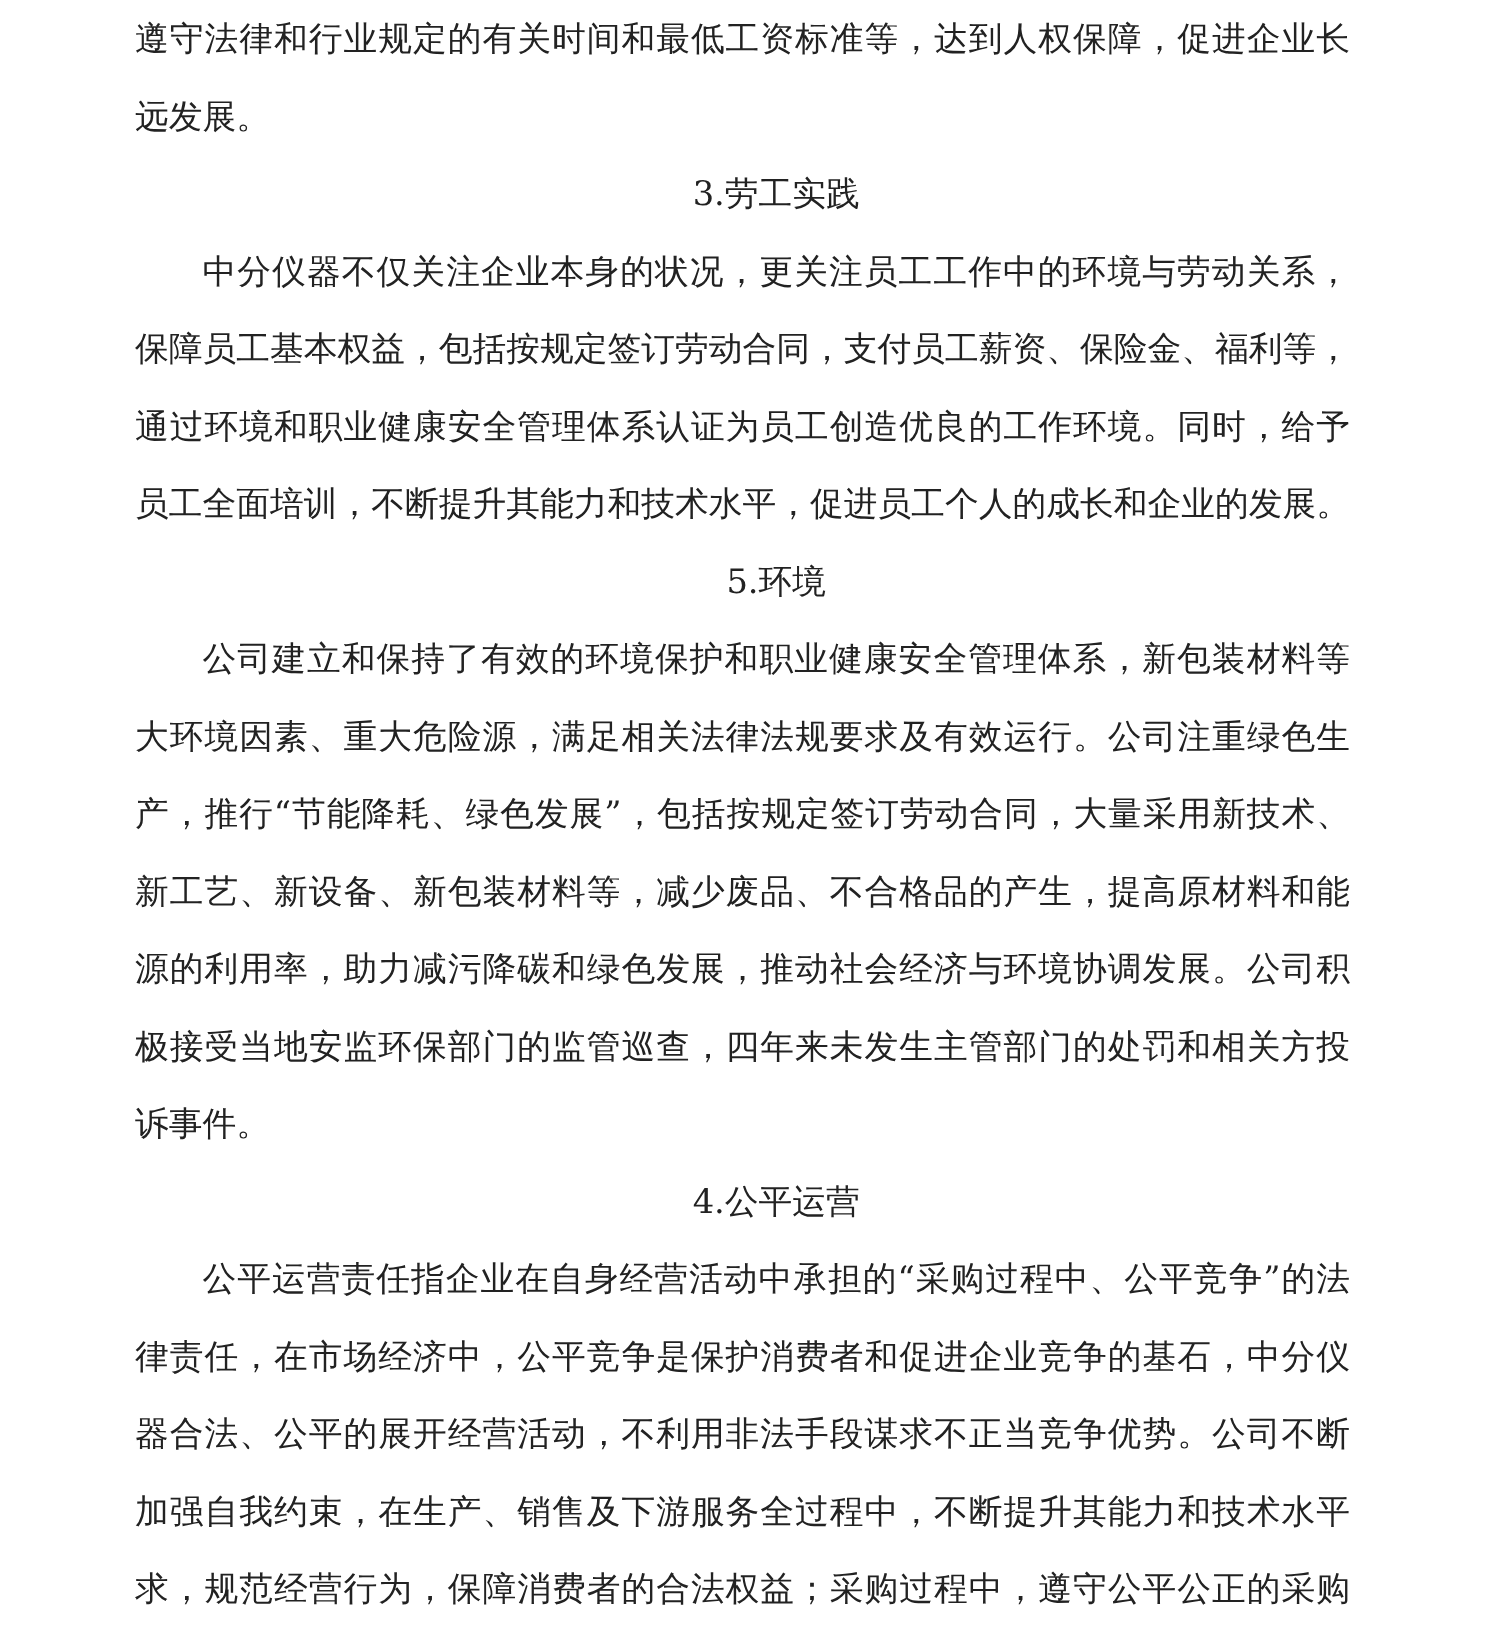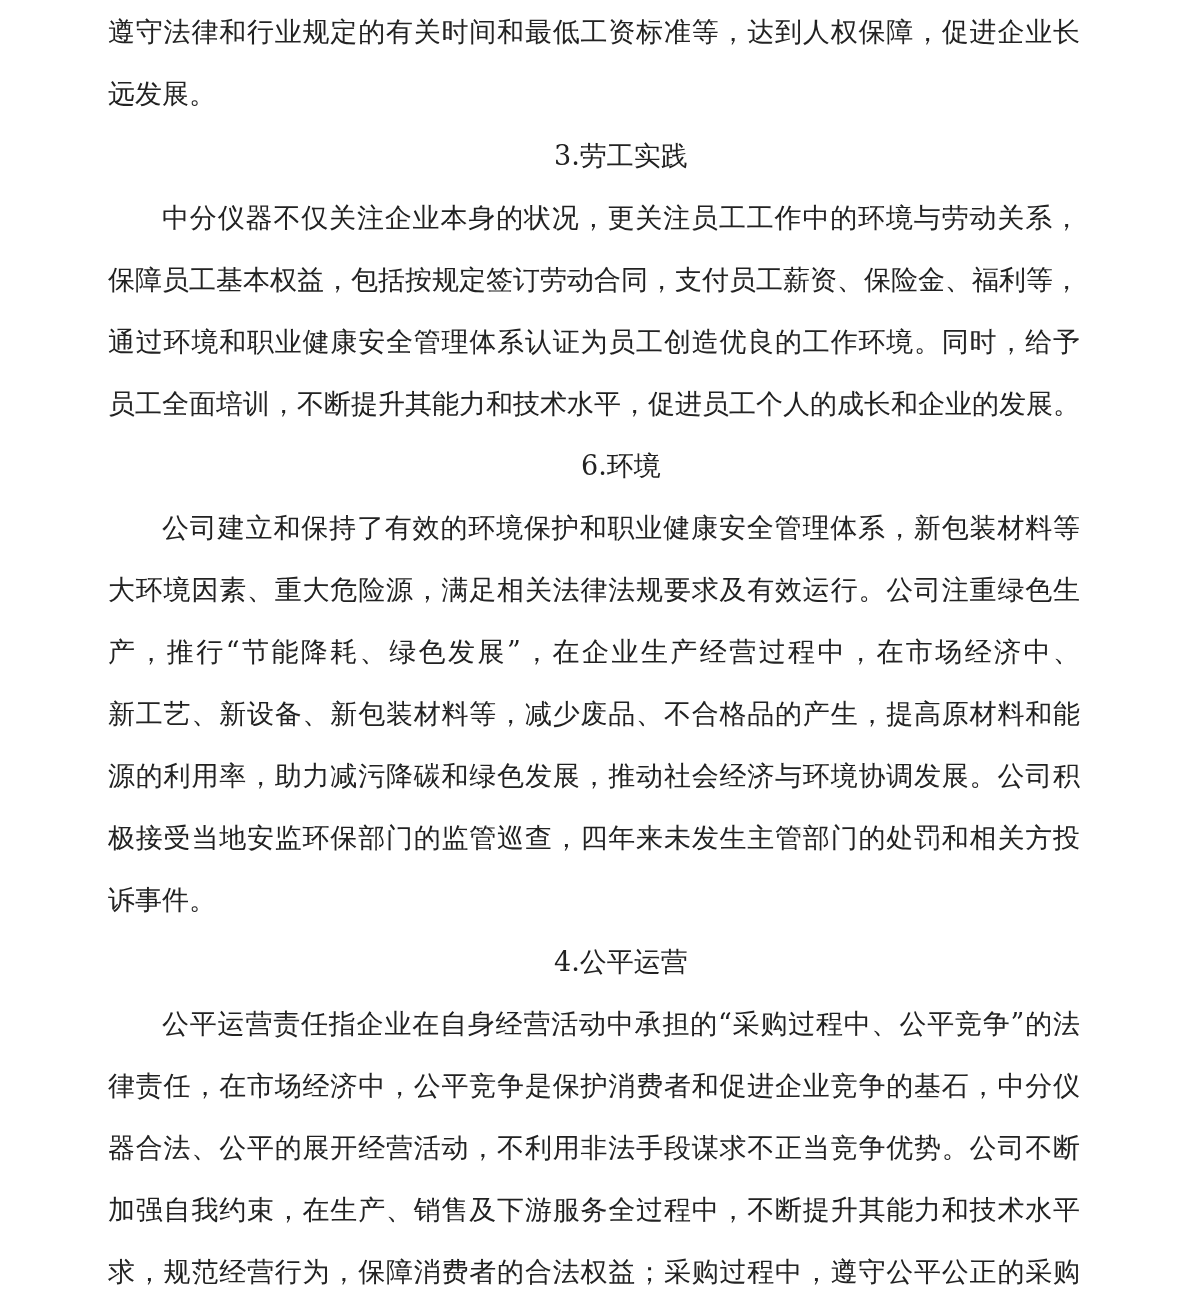--- a/index.html
+++ b/index.html
@@ -57,25 +57,25 @@
   </div>
 
   <div class="heading">3.劳工实践</div>
   <div class="para">
     <div class="line fill indent">中分仪器不仅关注企业本身的状况，更关注员工工作中的环境与劳动关系，</div>
     <div class="line fill">保障员工基本权益，包括按规定签订劳动合同，支付员工薪资、保险金、福利等，</div>
     <div class="line fill">通过环境和职业健康安全管理体系认证为员工创造优良的工作环境。同时，给予</div>
     <div class="line fill">员工全面培训，不断提升其能力和技术水平，促进员工个人的成长和企业的发展。</div>
   </div>
 
-  <div class="heading">6.环境</div>
+  <div class="heading">5.环境</div>
   <div class="para">
     <div class="line fill indent">公司建立和保持了有效的环境保护和职业健康安全管理体系，新包装材料等</div>
     <div class="line fill">大环境因素、重大危险源，满足相关法律法规要求及有效运行。公司注重绿色生</div>
-    <div class="line fill">产，推行“节能降耗、绿色发展”，在企业生产经营过程中，在市场经济中、</div>
+    <div class="line fill">产，推行“节能降耗、绿色发展”，包括按规定签订劳动合同，大量采用新技术、</div>
     <div class="line fill">新工艺、新设备、新包装材料等，减少废品、不合格品的产生，提高原材料和能</div>
     <div class="line fill">源的利用率，助力减污降碳和绿色发展，推动社会经济与环境协调发展。公司积</div>
     <div class="line fill">极接受当地安监环保部门的监管巡查，四年来未发生主管部门的处罚和相关方投</div>
     <div class="line">诉事件。</div>
   </div>
 
   <div class="heading">4.公平运营</div>
   <div class="para">
     <div class="line fill indent">公平运营责任指企业在自身经营活动中承担的“采购过程中、公平竞争”的法</div>
     <div class="line fill">律责任，在市场经济中，公平竞争是保护消费者和促进企业竞争的基石，中分仪</div>

